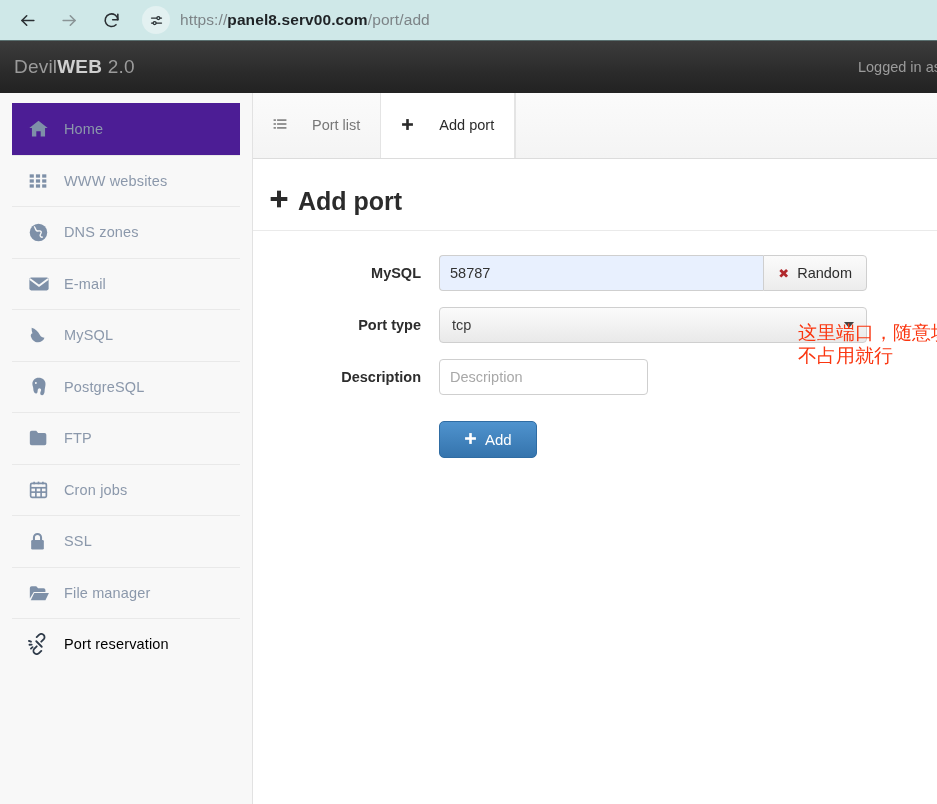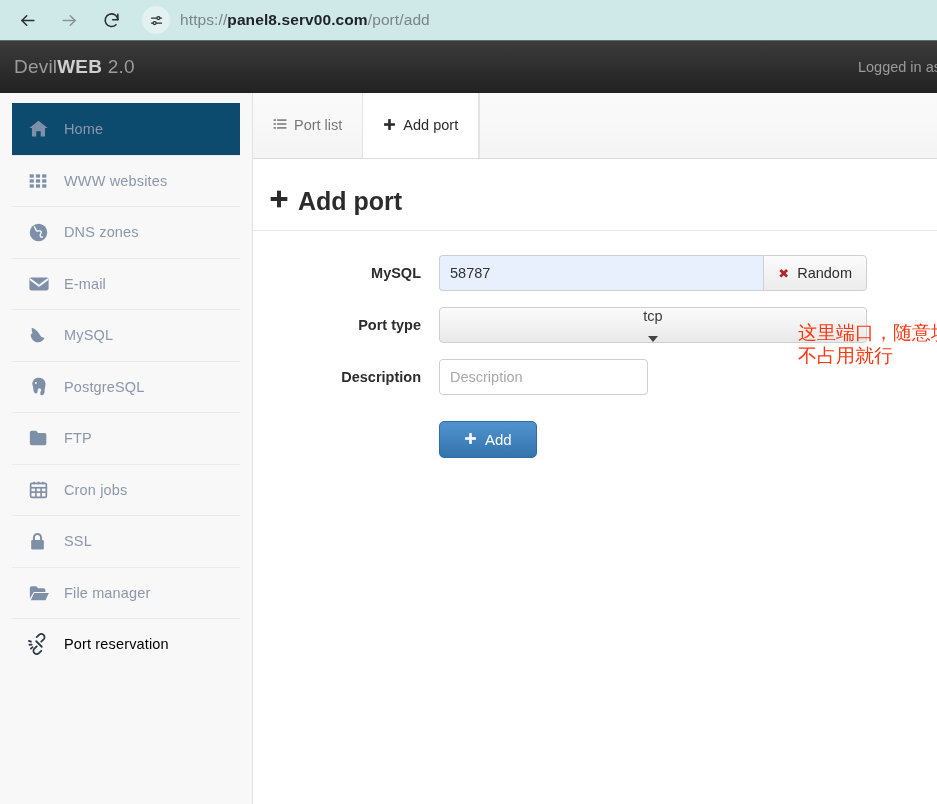--- a/index.html
+++ b/index.html
@@ -91,21 +91,21 @@
   .nav-item {
     display: flex;
     align-items: center;
     height: 51.5px;
     padding: 0 10px 0 16px;
     margin: 0 12px;
     position: relative;
     cursor: pointer;
   }
   .nav-item + .nav-item { border-top: 1px solid #e9e9e9; }
-  .nav-item.active-bg { background: #0c4a6e; margin: 0 12px; }
+  .nav-item.active-bg { background: #4c1d95; margin: 0 12px; }
   .nav-icon {
     width: 30px; flex: 0 0 30px;
     display: flex; align-items: center; justify-content: flex-start;
     color: #7e90a8;
   }
   .nav-icon svg { display: block; }
   .nav-label {
     font-size: 14.5px;
     color: #8b98ab;
     letter-spacing: .15px;
@@ -122,21 +122,21 @@
     align-items: flex-end;
     height: 66px;
     border-bottom: 1px solid #dcdcdc;
     background: #ffffff;
     padding-left: 0;
   }
   .tab {
     height: 66px;
     display: flex;
     align-items: center;
-    gap: 7px;
+    gap: 25px;
     padding: 0 20px;
     font-size: 14.5px;
     cursor: pointer;
     border-right: 1px solid #e4e4e4;
     position: relative;
   }
   .tab.inactive {
     background: linear-gradient(to bottom,#fbfbfb,#f4f4f4);
     color: #777777;
   }
@@ -220,21 +220,20 @@
     width: 100%;
     height: 36px;
     border: 1px solid #cfcfcf;
     border-radius: 4px;
     background: linear-gradient(to bottom,#fbfbfb,#e9e9e9);
     font-size: 14.5px;
     color: #3a3a3a;
     padding: 0 12px;
     display: flex; align-items: center; justify-content: space-between;
     cursor: pointer;
-    flex-direction: column;
   }
   .caret {
     width: 0; height: 0;
     border-left: 5px solid transparent;
     border-right: 5px solid transparent;
     border-top: 6px solid #444;
   }
   .txt-input::placeholder { color: #a8a8a8; }
 
   .btn-add {

